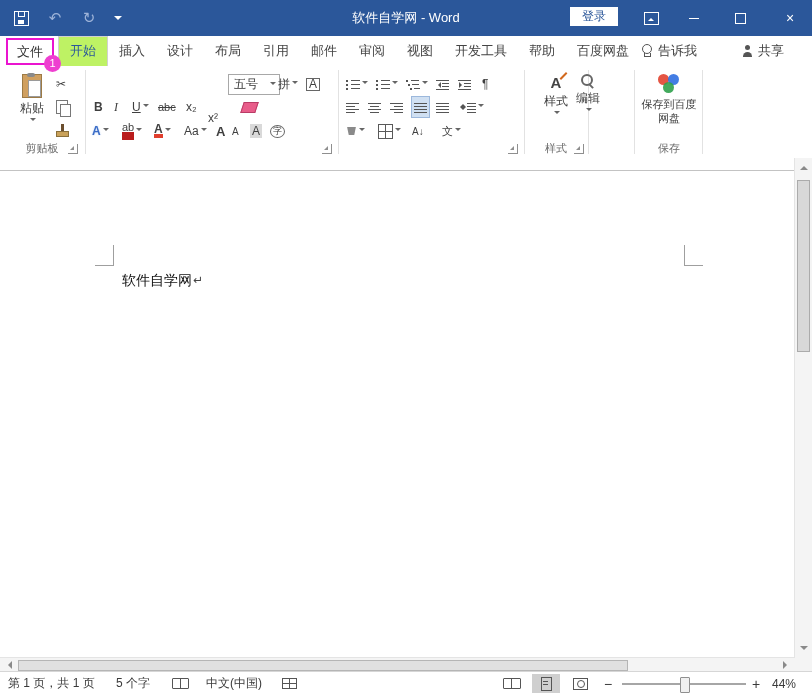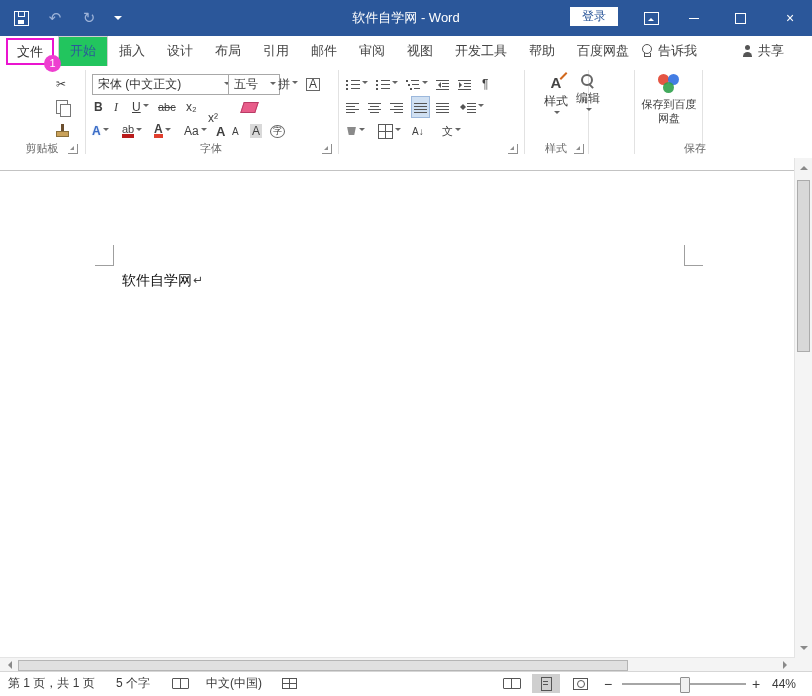--- a/index.html
+++ b/index.html
@@ -18,21 +18,21 @@
          display:flex;align-items:center;padding:0 12px;}
   .rdo{width:13px;height:11px;border:1px solid #fff;display:flex;align-items:flex-start;justify-content:center;}
   .rdo i{display:block;width:0;height:0;border:3px solid transparent;border-bottom-color:#fff;margin-top:2px;}
   .minbar{width:10px;height:1px;background:#fff;}
   .maxbox{width:9px;height:9px;border:1px solid #fff;}
   .closex{font-size:14px;}
   
   .tabrow{position:absolute;top:36px;left:0;right:0;height:30px;background:#fff;font-size:13px;color:#444;
           display:flex;align-items:stretch;padding-left:4px;}
   .tab{padding:0 11px;line-height:30px;white-space:nowrap;cursor:default;}
-  .tab.active{color:#2b579a;background:#22c55e;border:1px solid #d0d0d0;border-bottom:none;line-height:28px;}
+  .tab.active{color:#2b579a;background:#bef264;border:1px solid #d0d0d0;border-bottom:none;line-height:28px;}
   .filewrap{position:relative;margin:2px 4px 1px 2px;border:2px solid #ea14cf;display:flex;align-items:center;}
   .filewrap .tab{line-height:24px;padding:0 9px;color:#333;}
   .badge{position:absolute;right:-9px;bottom:-9px;width:17px;height:17px;border-radius:50%;background:#ee3fd0;
          color:#fff;font-size:11px;line-height:17px;text-align:center;z-index:9;}
   .tellme{position:absolute;left:642px;top:0;height:30px;display:flex;align-items:center;gap:6px;color:#444;}
   .bulb{position:relative;width:10px;height:14px;}
   .bulb::before{content:"";position:absolute;left:0;top:0;width:8px;height:8px;border:1px solid #555;border-radius:50%;}
   .bulb::after{content:"";position:absolute;left:2px;bottom:1px;width:5px;height:3px;border:1px solid #555;border-top:none;}
   .share{position:absolute;left:742px;top:0;height:30px;display:flex;align-items:center;gap:5px;color:#444;}
   .person{position:relative;width:11px;height:12px;}
@@ -62,21 +62,21 @@
   
   .combo{position:absolute;top:8px;height:19px;border:1px solid #a8a8a8;background:#fff;display:flex;
          align-items:center;justify-content:space-between;padding:0 3px 0 5px;font-size:12px;color:#333;}
   
   .fg{font-size:12px;color:#3f3f3f;}
   .bold{font-weight:700;}
   .ital{font-style:italic;font-family:"Liberation Serif","DejaVu Serif",serif;}
   .undl{text-decoration:underline;}
   .strike{text-decoration:line-through;font-size:11px;}
   .fxA{color:#3b6cc7;font-weight:700;text-shadow:0 0 2px #bcd2f0;}
-  .hl{border-bottom:4px solid #b91c1c;line-height:9px;font-size:11px;}
+  .hl{border-bottom:8px solid #b91c1c;line-height:9px;font-size:11px;}
   .fc{border-bottom:4px solid #e03e2d;line-height:9px;font-weight:700;}
   .shd{background:#d9d9d9;padding:0 2px;}
   .encl{border:1px solid #666;border-radius:50%;font-size:9px;padding:0 2px;line-height:11px;}
   .cbd{border:1px solid #666;padding:0 2px;line-height:11px;}
   .ers{width:13px;height:9px;background:#e85d8a;border:1px solid #b93c66;transform:skewX(-18deg);}
   
   .ln{display:inline-block;width:13px;height:11px;background-repeat:no-repeat;}
   .ln-l{background-image:linear-gradient(#555,#555),linear-gradient(#555,#555),linear-gradient(#555,#555),linear-gradient(#555,#555);
         background-size:13px 1px,9px 1px,13px 1px,9px 1px;background-position:0 1px,0 4px,0 7px,0 10px;}
   .ln-c{background-image:linear-gradient(#555,#555),linear-gradient(#555,#555),linear-gradient(#555,#555),linear-gradient(#555,#555);
@@ -223,39 +223,40 @@
 
   <div class="ribbon">
 
     <span class="vsep" style="left:85px;"></span>
     <span class="vsep" style="left:338px;"></span>
     <span class="vsep" style="left:524px;"></span>
     <span class="vsep" style="left:588px;"></span>
     <span class="vsep" style="left:634px;"></span>
     <span class="vsep" style="left:702px;"></span>
 
+    <div class="bigbtn" style="left:10px;width:44px;">
+      <span class="clip"></span>
+      <span class="btnlabel">粘贴</span>
+      <span class="car"></span>
+    </div>
     <div class="sb" style="left:56px;top:8px;">
       <span>✂</span>
     </div>
     <div class="sb" style="left:56px;top:31px;">
       <span class="cpy"></span>
     </div>
     <div class="sb" style="left:56px;top:54px;">
       <span class="fp">
           <i></i>
           <b></b>
         </span>
     </div>
     <div class="glabel" style="left:0;width:84px;">剪贴板</div>
     <span class="launch" style="left:68px;"></span>
 
-    <div class="combo" style="left:92px;width:132px;">
-      <span>宋体 (中文正文)</span>
-      <span class="car"></span>
-    </div>
     <div class="combo" style="left:228px;width:42px;">
       <span>五号</span>
       <span class="car"></span>
     </div>
     <div class="sb" style="left:278px;top:8px;">
       <span class="fg">拼</span>
       <span class="car"></span>
     </div>
     <div class="sb" style="left:306px;top:8px;">
       <span class="fg cbd">A</span>
@@ -305,21 +306,20 @@
     </div>
     <div class="sb" style="left:232px;top:55px;">
       <span class="fg" style="font-size:10px;">A</span>
     </div>
     <div class="sb" style="left:250px;top:55px;">
       <span class="fg shd">A</span>
     </div>
     <div class="sb" style="left:270px;top:55px;">
       <span class="fg encl">字</span>
     </div>
-    <div class="glabel" style="left:86px;width:250px;">字体</div>
     <span class="launch" style="left:322px;"></span>
 
     <div class="sb" style="left:346px;top:8px;">
       <span class="blt"></span>
       <span class="car"></span>
     </div>
     <div class="sb" style="left:376px;top:8px;">
       <span class="blt"></span>
       <span class="car"></span>
     </div>
@@ -397,21 +397,21 @@
     </div>
 
     <div class="bigbtn" style="left:640px;width:58px;">
       <span class="trefoil">
           <i class="r"></i>
           <i class="b"></i>
           <i class="g"></i>
         </span>
       <span class="btnlabel" style="font-size:11px;">保存到百度网盘</span>
     </div>
-    <div class="glabel" style="left:636px;width:66px;padding-left:26px;">保存</div>
+    <div class="glabel" style="left:636px;width:66px;">保存</div>
   </div>
 
   <div class="doc">
     <div class="pagetop"></div>
     <span class="cm" style="left:113px;top:87px;width:1px;height:21px;"></span>
     <span class="cm" style="left:95px;top:107px;width:19px;height:1px;"></span>
     <span class="cm" style="left:684px;top:87px;width:1px;height:21px;"></span>
     <span class="cm" style="left:684px;top:107px;width:19px;height:1px;"></span>
     <div class="dtext">
       <span>软件自学网</span>

